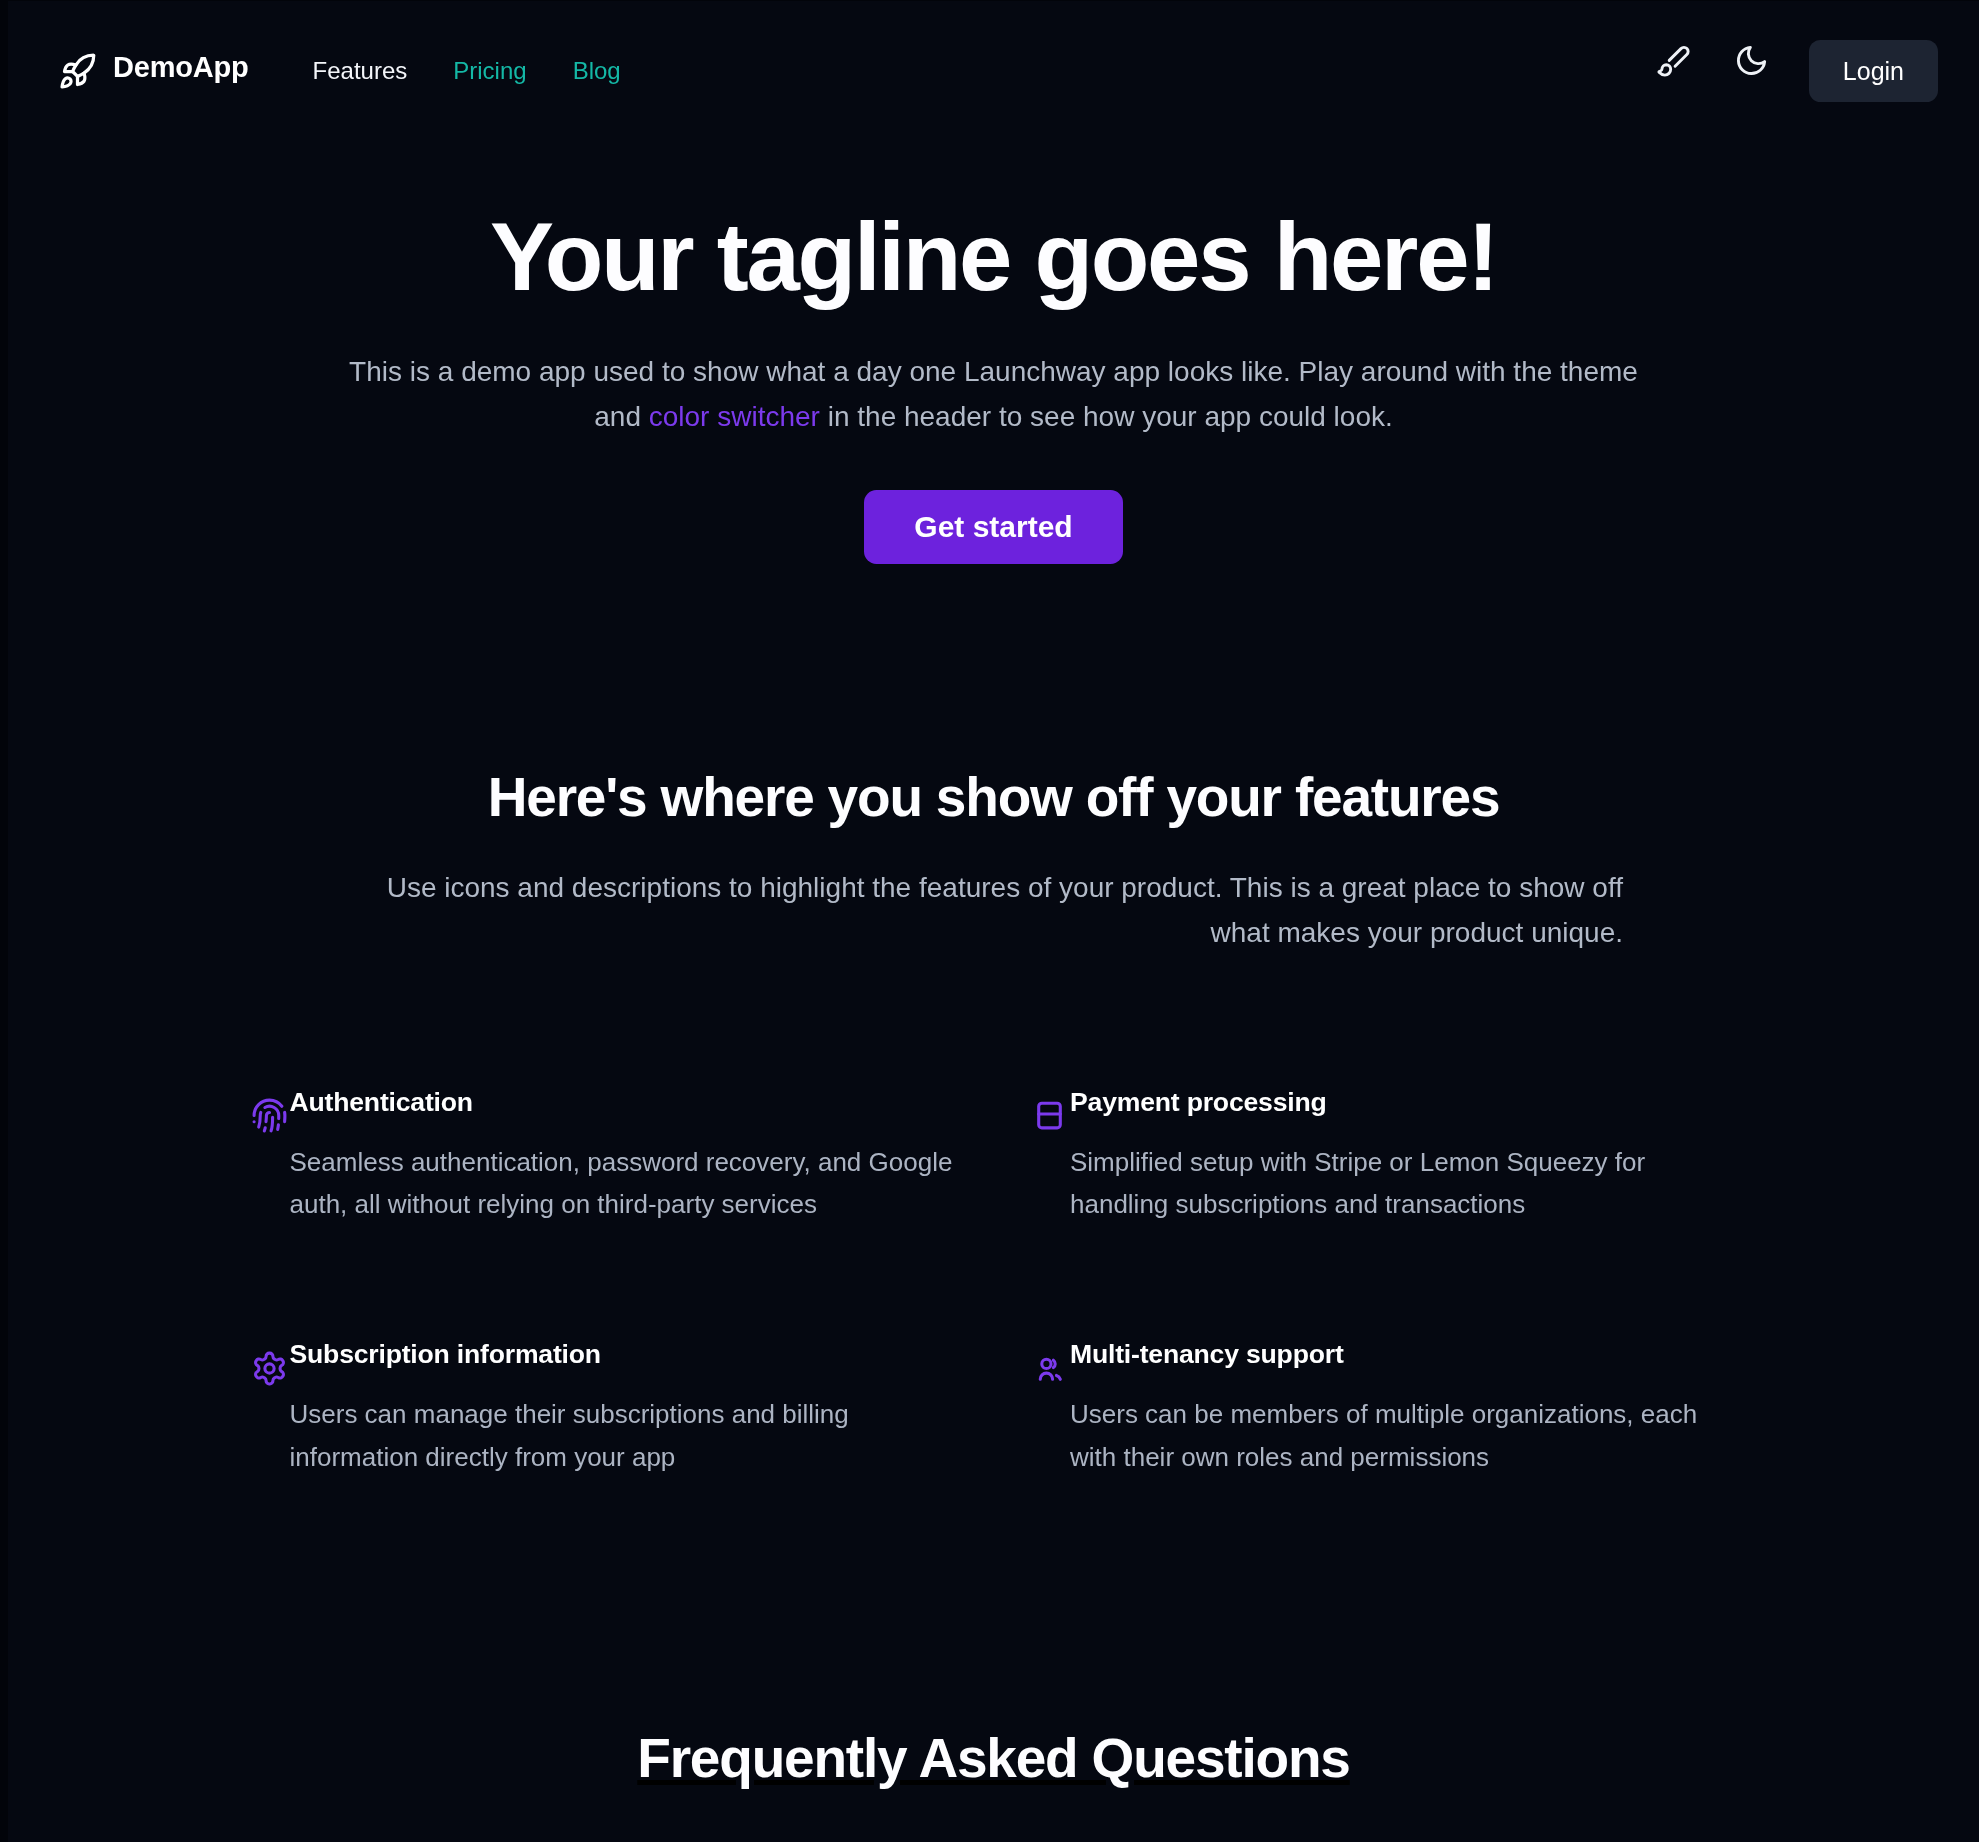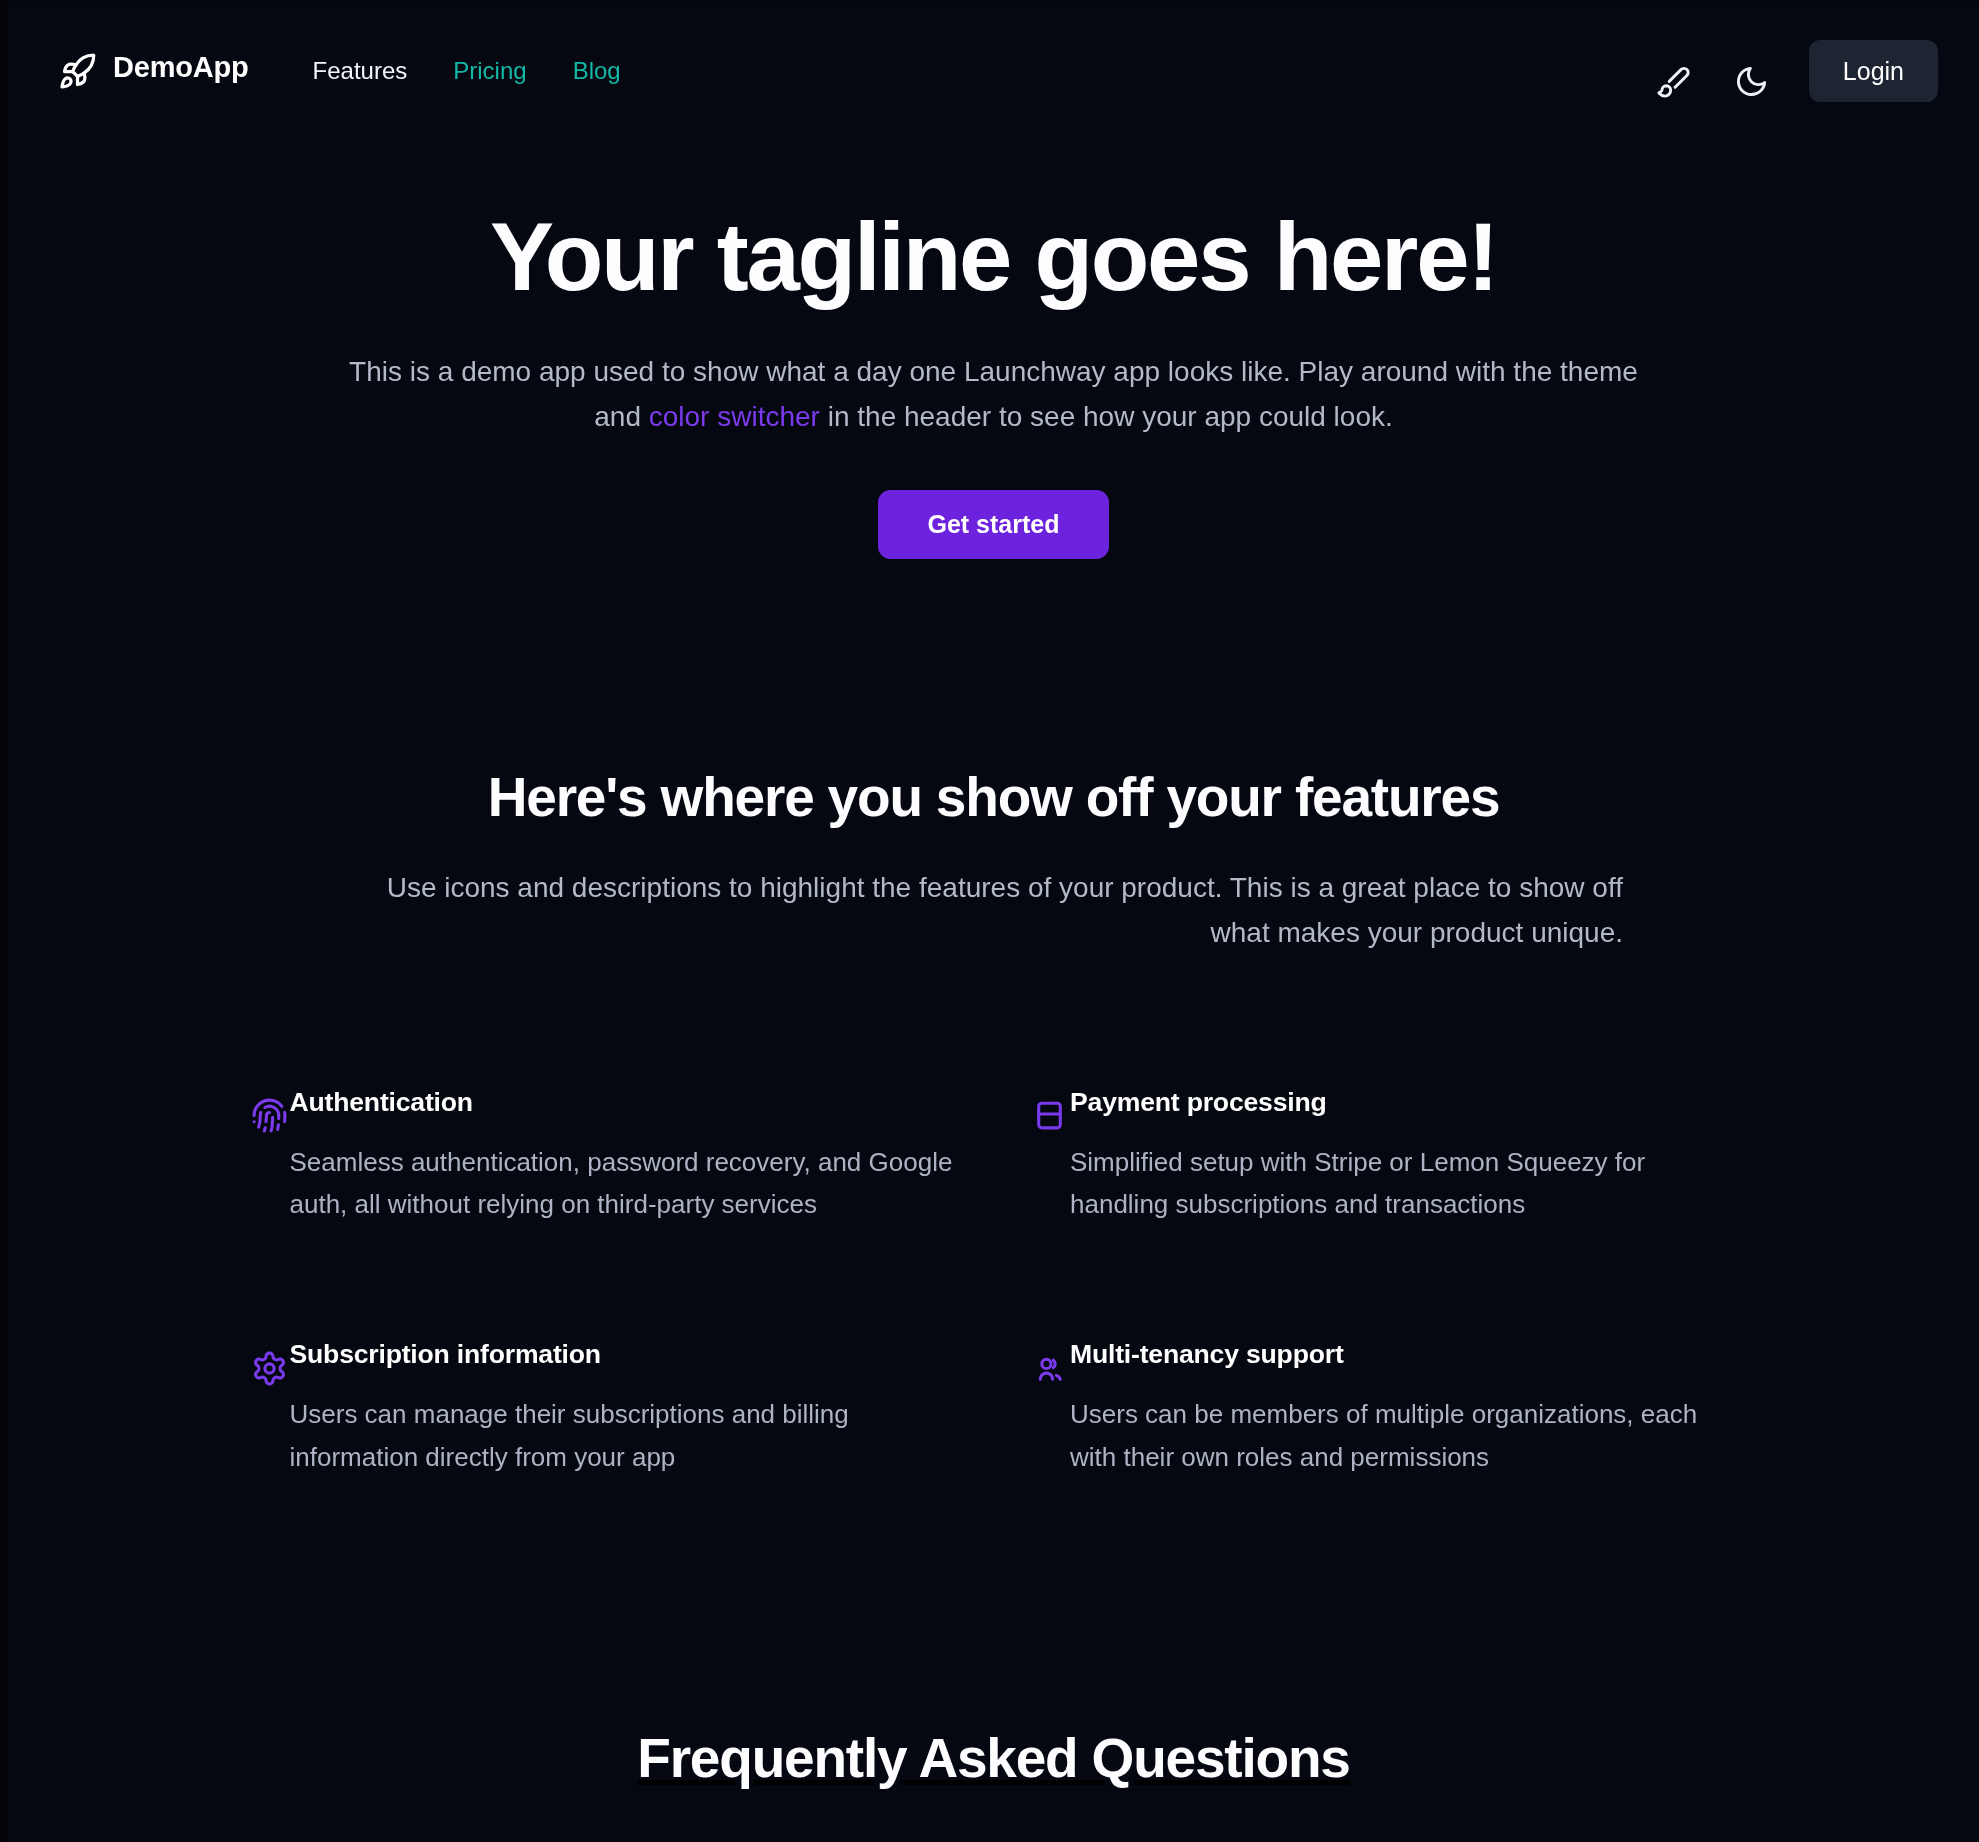--- a/index.html
+++ b/index.html
@@ -72,21 +72,21 @@
     color: #14b8a6;
     text-decoration: none;
     white-space: nowrap;
   }
 
   .nav-link.active { color: #f4f6fa; }
 
   .header-right {
     margin-left: auto;
     display: flex;
-    align-items: flex-end;
+    align-items: flex-start;
     gap: 37px;
   }
 
   .icon-btn {
     width: 41px;
     height: 41px;
     display: flex;
     align-items: center;
     justify-content: center;
     color: #eef1f6;
@@ -139,21 +139,21 @@
 
   .cta-wrap {
     margin-top: 51px;
     display: flex;
     justify-content: center;
   }
 
   .cta-btn {
     background: #6d22dd;
     color: #ffffff;
-    font-size: 25px;
+    font-size: 30px;
     font-weight: bold;
     border: none;
     border-radius: 12.4px;
     padding: 22px 50px;
     cursor: pointer;
     font-family: inherit;
     line-height: 1;
   }
 
   

